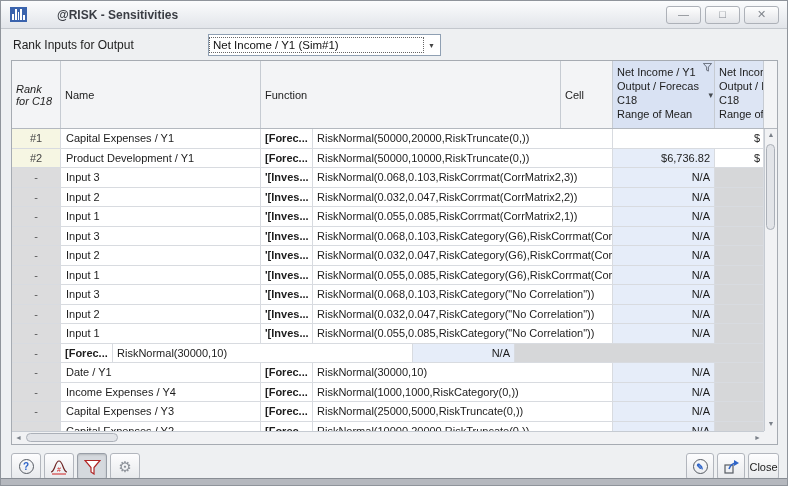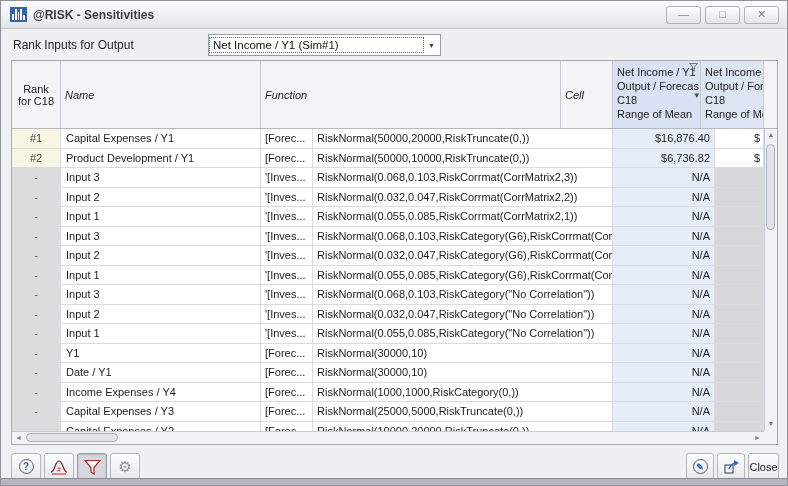--- a/index.html
+++ b/index.html
@@ -3,21 +3,21 @@
 <meta charset="utf-8">
 <style>
   * { margin:0; padding:0; box-sizing:border-box; }
   body { font-family:"Liberation Sans", sans-serif; background:#888; }
   .window { position:relative; width:788px; height:486px; background:#eef0f2;
             border:1px solid #8f949b; overflow:hidden; }
 
   
   .titlebar { position:absolute; left:0; top:0; right:0; height:28px;
               background:linear-gradient(#fbfcfd,#e2e5ea); border-bottom:1px solid #c3c7cd;
-              display:flex; align-items:center; }
+              display:flex; align-items:center;gap:24px; }
   .app-icon { width:17px; height:15px; margin:0 6px 0 9px; background:#3a63ad;
               display:flex; align-items:flex-end; justify-content:center; gap:1px; padding:2px 2px; }
   .app-icon i { display:block; width:2px; background:#fff; }
   .title-text { font-size:12px; font-weight:bold; color:#3a3d44; }
   .winbtn { position:absolute; top:5px; width:35px; height:18px; border:1px solid #adb1b8;
             border-radius:3px; background:linear-gradient(#fefefe,#e2e4e8);
             color:#81868d; font-size:11px; line-height:15px; text-align:center; cursor:default; }
   .winbtn.min { right:86px; } .winbtn.max { right:47px; } .winbtn.cls { right:8px; }
 
   
@@ -27,37 +27,37 @@
   .dropdown .val { flex:1; margin:1px 0 1px 1px; padding:1px 3px; font-size:11.5px; color:#111;
                    outline:1px dotted #666; white-space:nowrap; overflow:hidden; }
   .dropdown .arrow { width:17px; text-align:center; font-size:7px; color:#444; }
 
   
   .grid { position:absolute; left:10px; top:59px; width:767px; height:385px;
           border:1px solid #a6abb2; background:#fff; font-size:11px; color:#1c1c1c; }
   .ghead { position:absolute; left:0; top:0; right:0; height:68px; display:flex;
            background:#f3f4f6; border-bottom:1px solid #b3b8bf; }
   .gh { border-right:1px solid #c6cbd2; padding:2px 4px; overflow:hidden; }
-  .gh.center { display:flex; align-items:center; justify-content:center; text-align:center; }
-  .gh.mid { display:flex; align-items:center;font-style:italic; }
+  .gh.center { display:flex; align-items:center; justify-content:center; text-align:left;font-style:italic; }
+  .gh.mid { display:flex; align-items:center; }
   .gh.blue { background:#d9e2f3; position:relative; line-height:14px; padding-top:4px; white-space:nowrap; }
   .gh.blue2 { background:#dde5f4; }
   .gh .funnel { position:absolute; right:2px; top:2px; }
   .gh .sortarrow { position:absolute; right:1px; top:27px; font-size:9px; color:#44494f; }
   .gh.corner { background:#f3f4f6; border-right:none; }
 
   .tbody { position:absolute; left:0; top:68px; width:752px; height:303px; overflow:hidden; }
   .trow { display:flex; height:19.5px; background:#fff; }
   .td { border-right:1px solid #d8dbe0; border-bottom:1px solid #d8dbe0;
         line-height:18px; white-space:nowrap; overflow:hidden; }
   .c-rank { width:49px; text-align:center; color:#444; }
   .c-rank.ranked { background:#f6f6e3; }
   .c-rank.unranked { background:#dcdcdd; color:#555; }
   .c-name { width:200px; padding-left:5px; }
-  .c-cell { width:52px; padding-left:4px; }
+  .c-cell { width:52px; padding-left:4px;font-weight:bold; }
   .c-func { width:300px; padding-left:4px; }
   .c-val1 { width:102px; text-align:right; padding-right:4px; background:#e6edf9; }
   .c-val2 { flex:1; text-align:right; padding-right:3px; }
   .c-val2.na { background:#d6d7d9; }
 
   
   .vscroll { position:absolute; right:0; top:68px; width:13px; bottom:13px;
              background:#f1f2f4; border-left:1px solid #c6cbd2; }
   .hscroll { position:absolute; left:0; bottom:0; right:13px; height:13px;
              background:#f1f2f4; border-top:1px solid #c6cbd2; }
@@ -109,21 +109,21 @@
     <span class="val">Net Income / Y1 (Sim#1)</span>
     <span class="arrow">▼</span>
   </div>
 
   <div class="grid">
     <div class="ghead">
       <div class="gh center" style="width:49px">Rank for C18</div>
       <div class="gh mid" style="width:200px">Name</div>
       <div class="gh mid" style="width:300px">Function</div>
       <div class="gh mid" style="width:52px">Cell</div>
-      <div class="gh blue" style="width:88px">
+      <div class="gh blue" style="width:102px">
         <span>Net Income / Y1</span><br>
         <span>Output / Forecas</span><br>
         <span>C18</span><br>
         <span>Range of Mean</span>
         <svg class="funnel" width="9" height="9" viewBox="0 0 10 10">
           <path d="M0.5,0.5 L9.5,0.5 L6,4.5 L6,9 L4,8 L4,4.5 Z" fill="none" stroke="#5d6470" stroke-width="1"></path>
         </svg>
         <span class="sortarrow">▾</span>
       </div>
       <div class="gh blue blue2" style="flex:1">
@@ -134,21 +134,20 @@
       </div>
       <div class="gh corner" style="width:13px"></div>
     </div>
 
     <div class="tbody" id="tbody">
   <div class="trow">
     <div class="td c-rank ranked">#1</div>
     <div class="td c-name">Capital Expenses / Y1</div>
     <div class="td c-cell">[Forec...</div>
     <div class="td c-func">RiskNormal(50000,20000,RiskTruncate(0,))</div>
-    <div class="td c-val1">$16,876.40</div>
     <div class="td c-val2">$</div>
   </div>
 
   <div class="trow">
     <div class="td c-rank ranked">#2</div>
     <div class="td c-name">Product Development / Y1</div>
     <div class="td c-cell">[Forec...</div>
     <div class="td c-func">RiskNormal(50000,10000,RiskTruncate(0,))</div>
     <div class="td c-val1">$6,736.82</div>
     <div class="td c-val2">$</div>
@@ -230,21 +229,20 @@
     <div class="td c-rank unranked">-</div>
     <div class="td c-name">Input 1</div>
     <div class="td c-cell">'[Inves...</div>
     <div class="td c-func">RiskNormal(0.055,0.085,RiskCategory("No Correlation"))</div>
     <div class="td c-val1">N/A</div>
     <div class="td c-val2 na"></div>
   </div>
 
   <div class="trow">
     <div class="td c-rank unranked">-</div>
-    <div class="td c-name">Y1</div>
     <div class="td c-cell">[Forec...</div>
     <div class="td c-func">RiskNormal(30000,10)</div>
     <div class="td c-val1">N/A</div>
     <div class="td c-val2 na"></div>
   </div>
 
   <div class="trow">
     <div class="td c-rank unranked">-</div>
     <div class="td c-name">Date / Y1</div>
     <div class="td c-cell">[Forec...</div>

